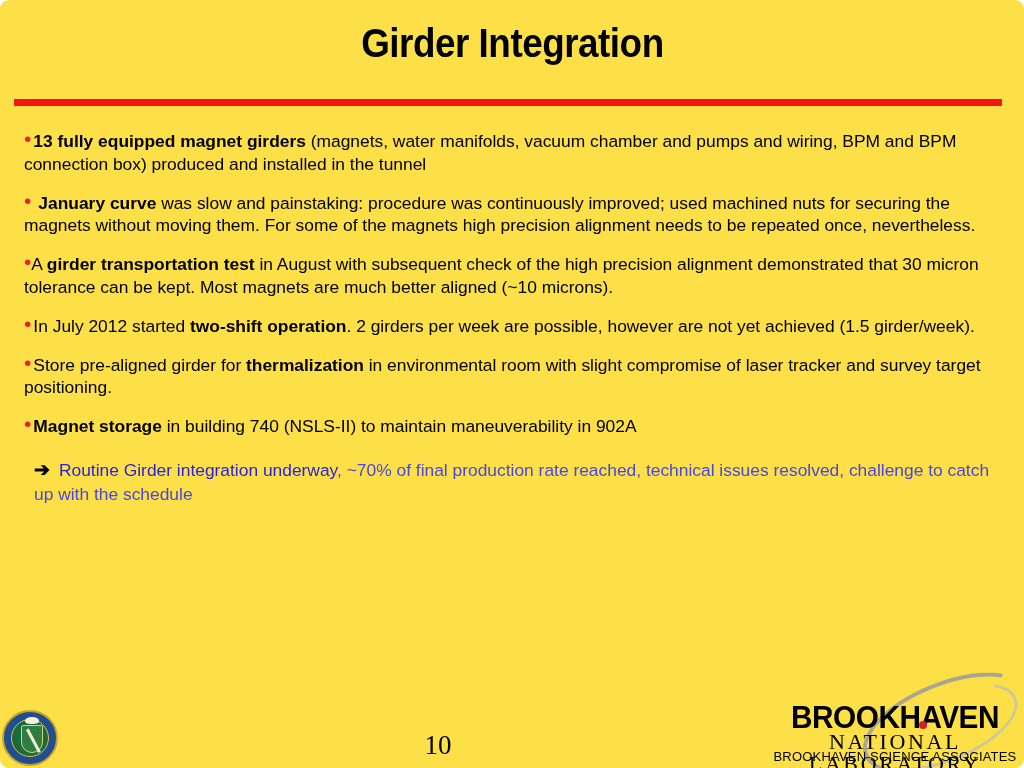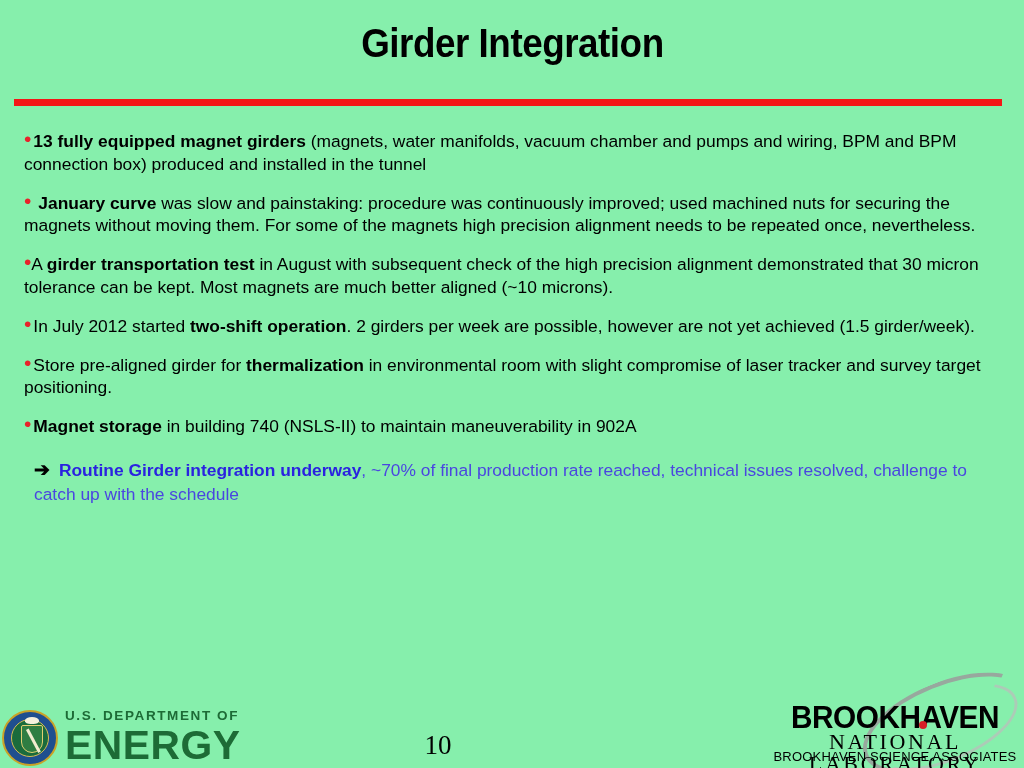--- a/index.html
+++ b/index.html
@@ -5,24 +5,25 @@
 <style>
   html, body {
     margin: 0;
     padding: 0;
     background: #ffffff;
   }
   #slide {
     position: relative;
     width: 1024px;
     height: 768px;
-    background: #86efac;
+    background: #fde047;
     overflow: hidden;
     font-family: "Liberation Sans", sans-serif;
     color: #000000;
+    border-radius: 9px;
   }
 
   
   #title-area {
     position: absolute;
     left: 0;
     top: 22px;
     width: 1024px;
     text-align: center;
   }
@@ -84,21 +85,21 @@
 
   .b { font-weight: bold; }
 
   .blue-block {
     color: #4a46e0;
     margin-top: 20px;
     padding-left: 10px;
   }
   .blue-strong {
     color: #2a22e0;
-    font-weight: bold;
+    font-weight: normal;
   }
 
   
   #page-number {
     position: absolute;
     left: 0;
     top: 730px;
     width: 876px;
     text-align: center;
     font-family: "Liberation Serif", serif;
@@ -299,24 +300,20 @@
   <div id="page-number">10</div>
 
   <div id="doe-logo">
     <div id="doe-seal">
       <div id="doe-seal-inner"></div>
       <div id="doe-eagle"></div>
       <div id="doe-shield">
         <div id="doe-shield-slash"></div>
       </div>
     </div>
-    <div id="doe-wordmark">
-      <div id="doe-dept-of">U.S. DEPARTMENT OF</div>
-      <div id="doe-energy">ENERGY</div>
-    </div>
   </div>
 
   <div id="bnl-logo">
     <div id="bnl-swoosh"></div>
     <div id="bnl-swoosh2"></div>
     <div id="bnl-name">BROOKHAVEN</div>
     <div id="bnl-dot"></div>
     <div id="bnl-sub">NATIONAL LABORATORY</div>
     <div id="bnl-bsa">BROOKHAVEN SCIENCE ASSOCIATES</div>
   </div>

